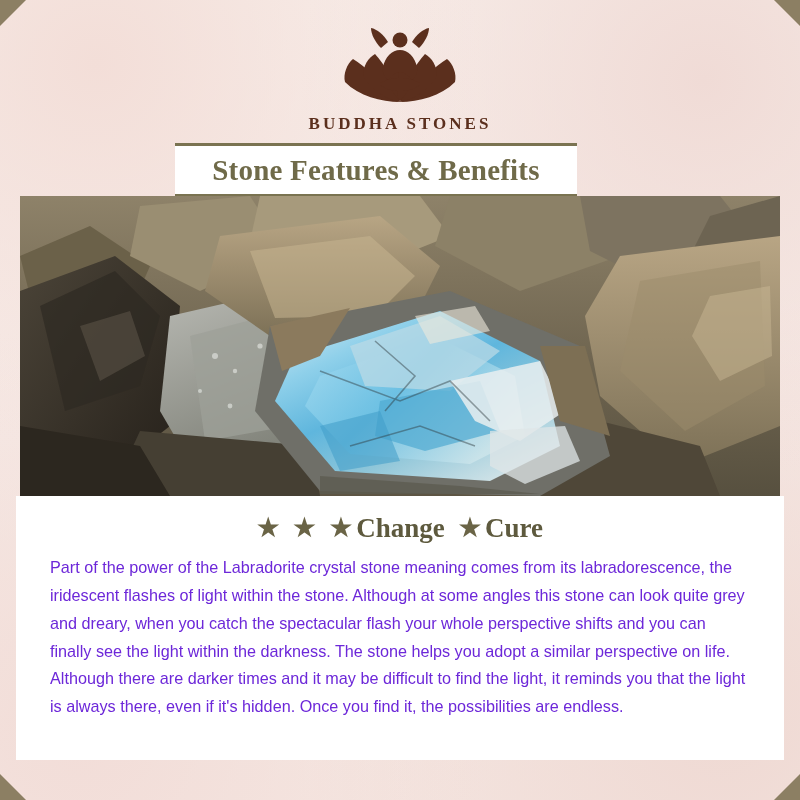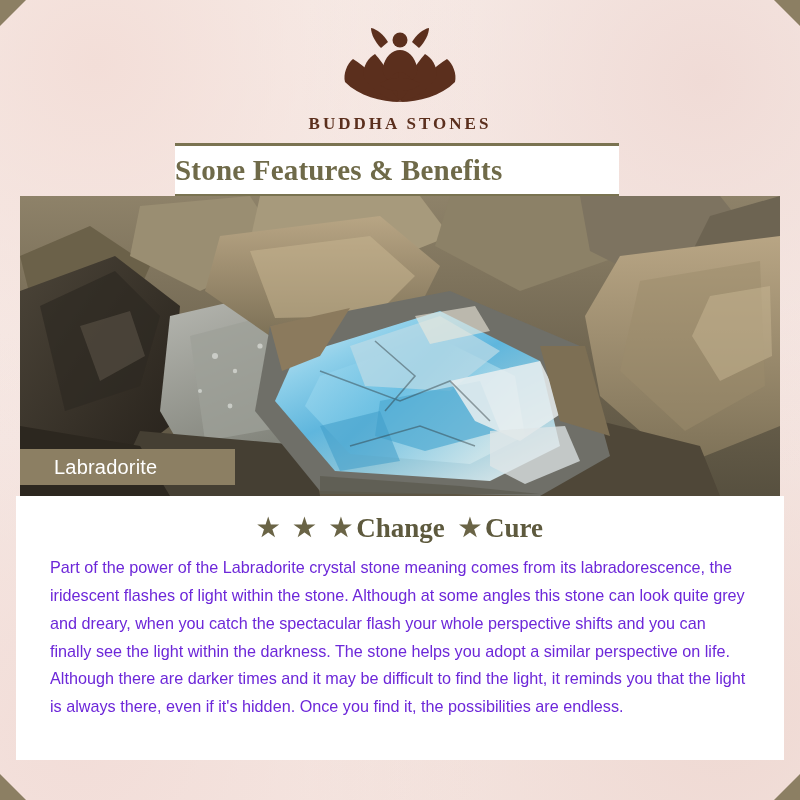--- a/index.html
+++ b/index.html
@@ -77,28 +77,28 @@
     letter-spacing: 3px;
     color: #5b2f1d;
     font-weight: 700;
   }
 
   
   .title-banner {
     position: absolute;
     top: 143px;
     left: 175px;
-    width: 444px;
+    width: 402px;
     height: 48px;
     background: #ffffff;
     border-top: 3px solid #7a7351;
     border-bottom: 3px solid #7a7351;
     display: flex;
     align-items: center;
-    justify-content: flex-start;
+    justify-content: center;
   }
   .title-banner-text {
     font-family: "Liberation Serif", serif;
     font-weight: 700;
     font-size: 29px;
     color: #6f6a49;
     letter-spacing: 0.2px;
     white-space: nowrap;
   }
 
@@ -309,23 +309,20 @@
       <polygon points="250,130 330,112 300,160 262,175" fill="#8b7a5d"></polygon>
       <polygon points="520,150 565,150 590,240 540,225" fill="#7d6f54"></polygon>
       <polygon points="300,280 440,290 520,298 300,298" fill="#5d5b50" opacity="0.8"></polygon>
 
       <polygon points="0,230 120,250 150,300 0,300" fill="#2c271f"></polygon>
 
       <rect width="760" height="300" fill="none"></rect>
     </svg>
   </div>
 
-  <div class="photo-caption">
-    <span class="photo-caption-text">Labradorite</span>
-  </div>
 
   <div class="body-panel">
     <div class="benefits-row">
       <div class="benefit">
         <span class="star">★</span>
       </div>
       <div class="benefit">
         <span class="star">★</span>
       </div>
       <div class="benefit">

